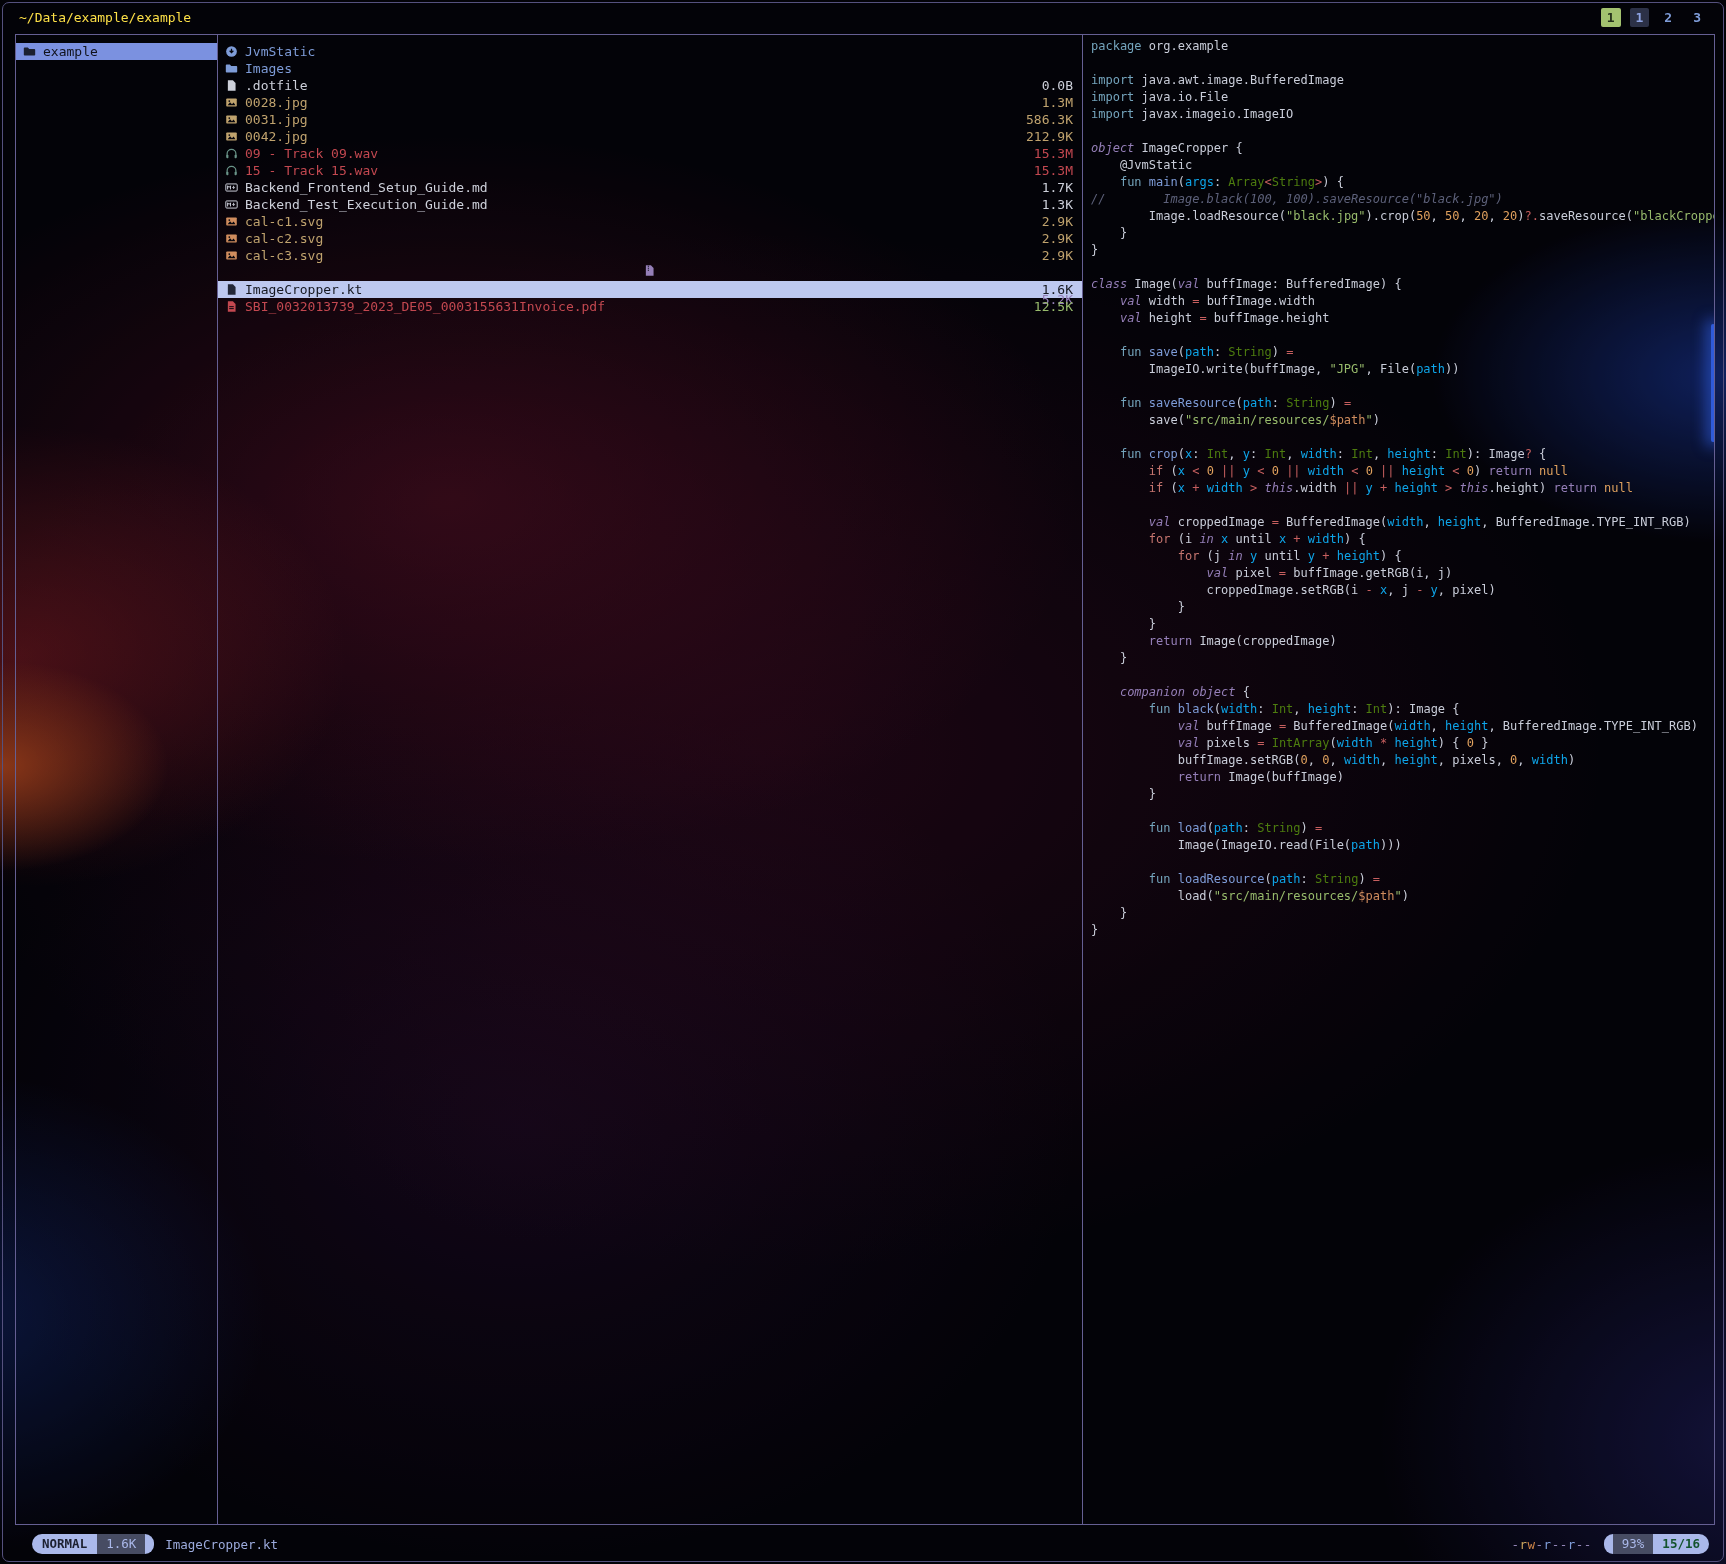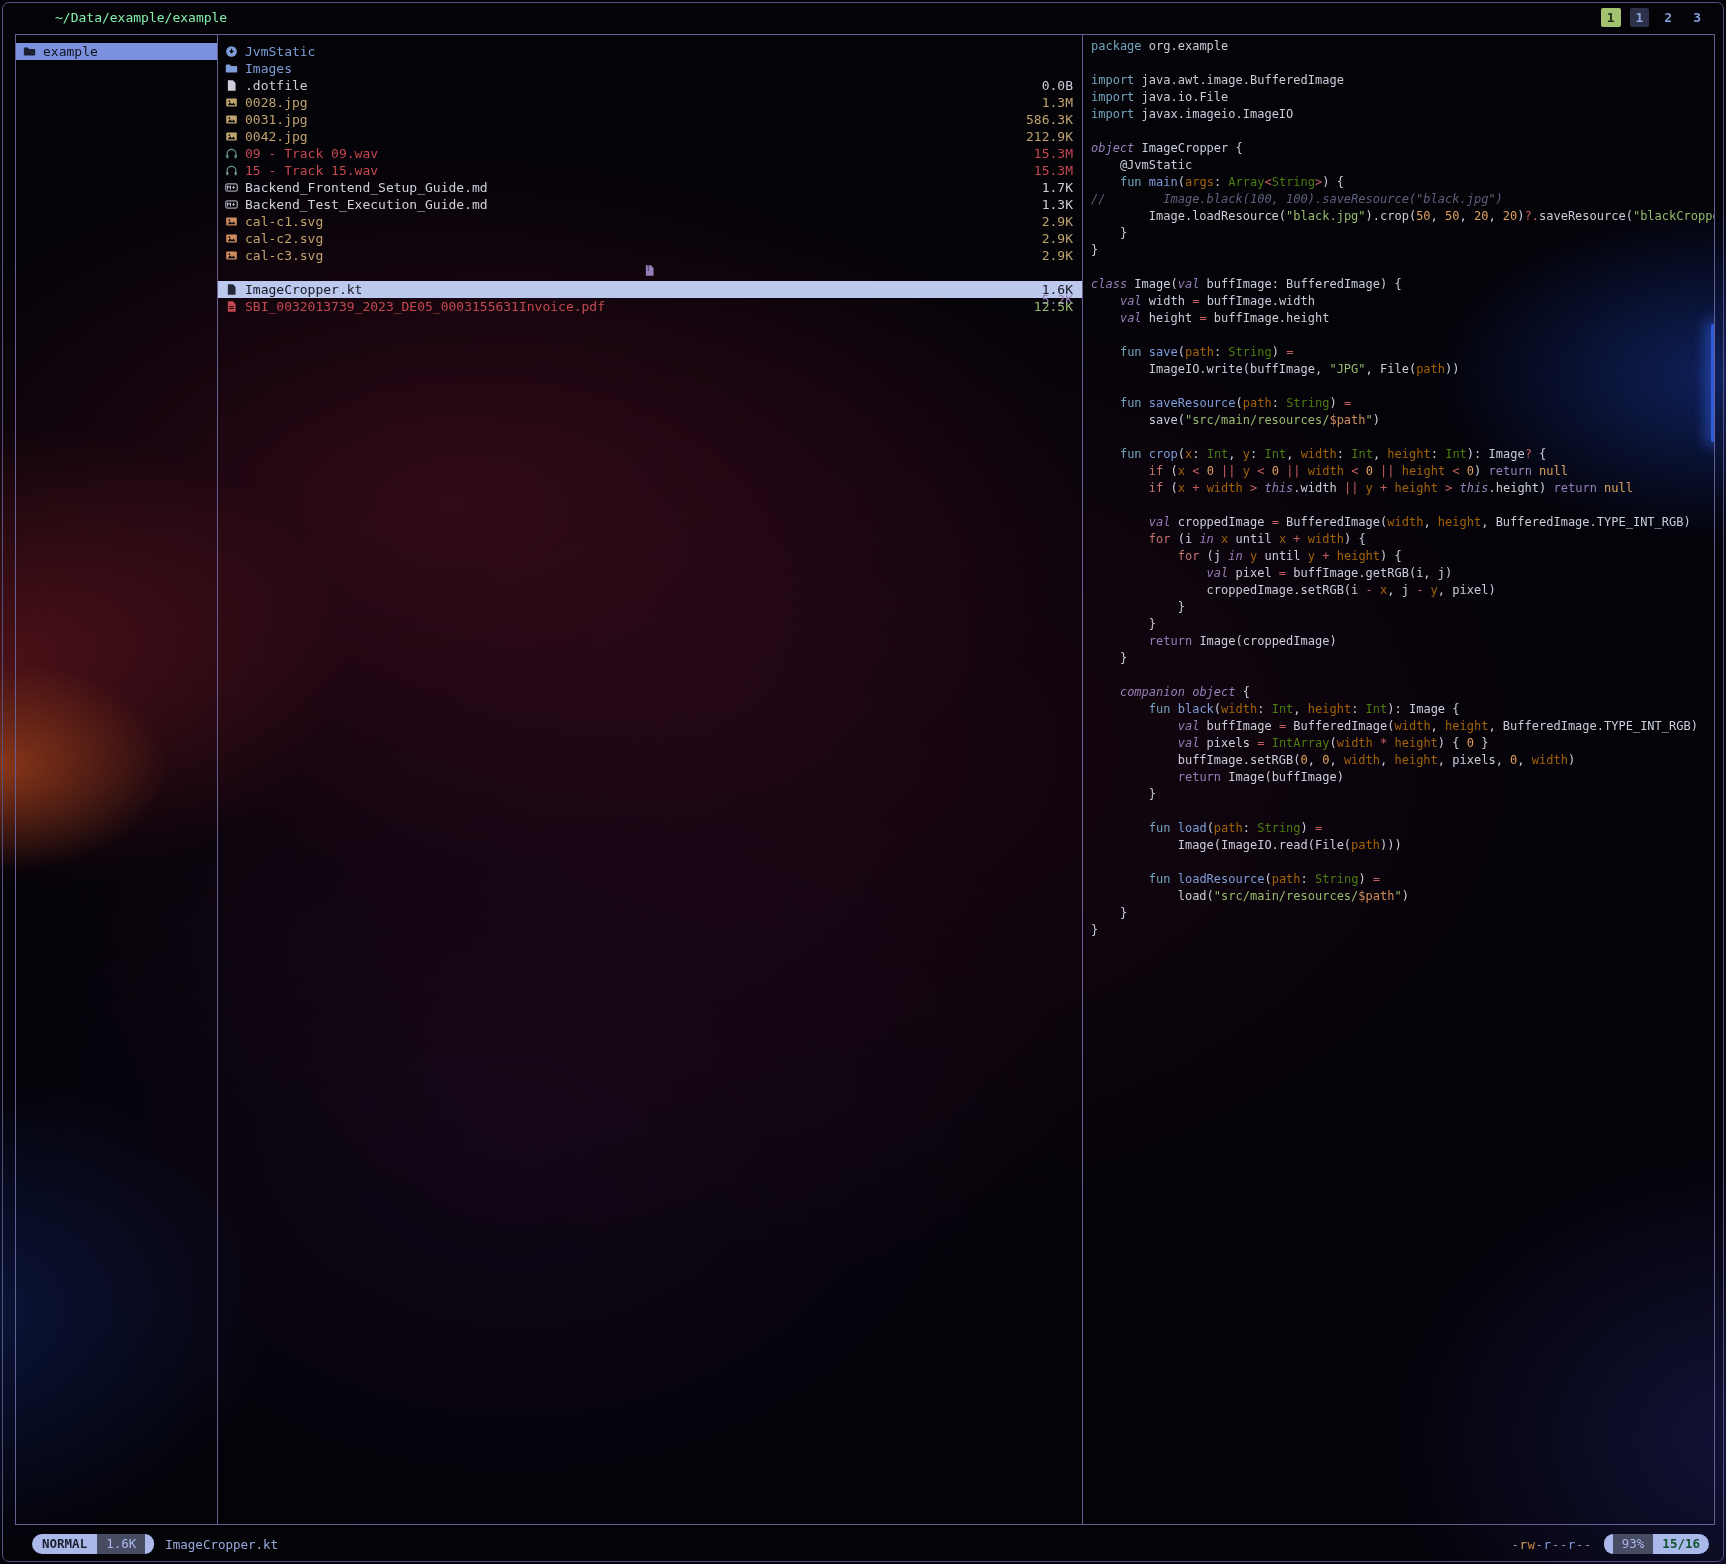--- a/index.html
+++ b/index.html
@@ -21,21 +21,21 @@
       radial-gradient(800px 620px at 30% 72%, rgba(85,25,95,0.25), transparent 70%),
       #040308;
   }
   .dim{position:absolute;inset:0;background:rgba(4,4,9,0.30);}
   
   .window{position:absolute;inset:2px;border:1px solid #55517e;border-radius:7px;}
   .titlebar{
     position:absolute;left:16px;right:16px;top:4px;height:21px;
     display:flex;align-items:center;justify-content:space-between;font-size:13px;
   }
-  .path{color:#86efac;margin-left:36px;}
+  .path{color:#fde047;}
   .tabs{display:flex;align-items:center;gap:9px;}
   .tab{color:#7e9cd8;height:19px;line-height:19px;padding:0 6px;border-radius:2px;font-weight:bold;}
   .tab.green{background:#a3c26f;color:#24301a;}
   .tab.active{background:#2c3147;color:#8ea3e3;}
   
   .frame{
     position:absolute;left:12px;top:31px;width:1700px;height:1491px;
     border:1px solid #655f93;display:flex;box-sizing:border-box;
   }
   .pane{box-sizing:border-box;overflow:hidden;position:relative;}
@@ -60,21 +60,21 @@
   
   .c-blue{color:#7e9cd8;}  .c-yellow{color:#c0a36e;} .c-red{color:#c34850;}
   .c-white{color:#cdd0da;} .c-steel{color:#8ea3e3;flex-direction:column;}  .c-green{color:#98bb6c;}
   .c-violet{color:#957fb8;}.c-orange{color:#d08d5e;} .c-teal{color:#6a9589;}
   
   .code{padding:3px 0 0 8px;font-size:12px;}
   .code-line{height:17px;line-height:17px;white-space:pre;overflow:hidden;color:#c9cdd9;}
   .tk-kw{color:#74a4bc;}   .tk-kw2{color:#957fb8;font-style:italic;}
   .tk-ret{color:#957fb8;}  .tk-kwr{color:#c4746e;}
   .tk-fn{color:#7e9cd8;margin-top:29px;}   .tk-type{color:#4d7c0f;}
-  .tk-param{color:#a16207;}.tk-num{color:#e0a15e;}
+  .tk-param{color:#0ea5e9;}.tk-num{color:#e0a15e;}
   .tk-op{color:#c75f5f;}   .tk-str{color:#98bb6c;}
   .tk-strvar{color:#d08d5e;}
   .tk-cmt{color:#5d617a;font-style:italic;}
   .tk-fg{color:#c9cdd9;}
   .scroll-glow{
     position:absolute;right:-1px;top:289px;width:4px;height:118px;
     background:#2f5ad8;box-shadow:0 0 14px 5px rgba(47,90,216,0.65);border-radius:2px;
   }
   
   .statusbar{

